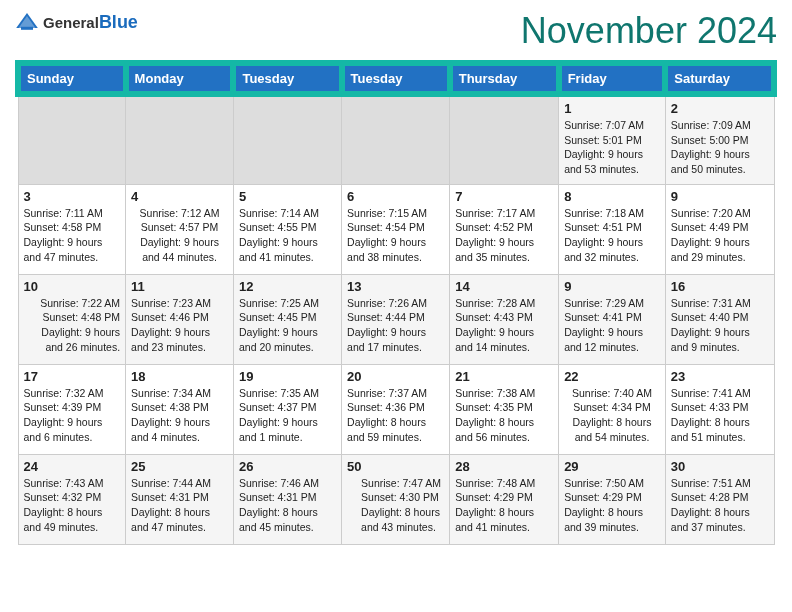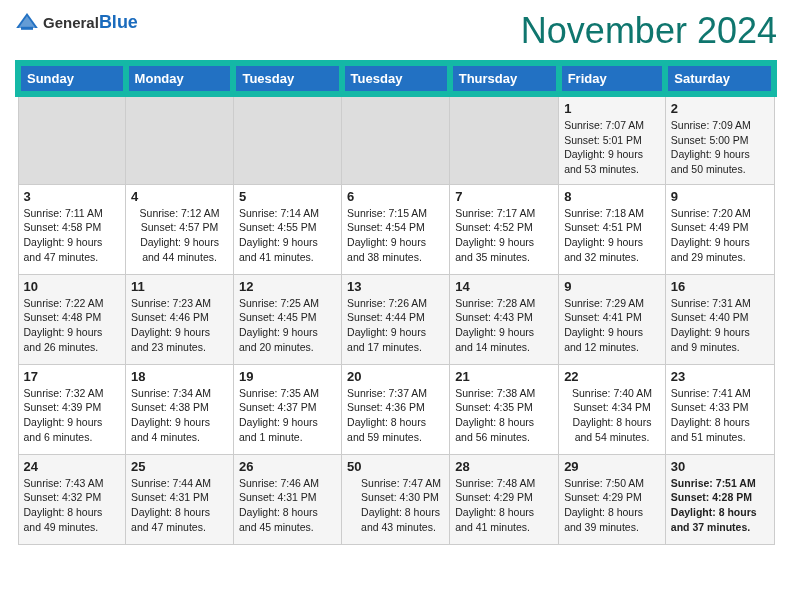--- a/index.html
+++ b/index.html
@@ -162,21 +162,21 @@
         <td>
           <span class="day-num">9</span>
           <div class="day-detail" style="white-space: pre-line;">Sunrise: 7:20 AM
 Sunset: 4:49 PM
 Daylight: 9 hours and 29 minutes.</div>
         </td>
       </tr>
       <tr>
         <td>
           <span class="day-num">10</span>
-          <div class="day-detail" style="white-space: pre-line;">Sunrise: 7:22 AM
+          <div class="day-detail" style="white-space: pre-line; text-align: right;">Sunrise: 7:22 AM
 Sunset: 4:48 PM
 Daylight: 9 hours and 26 minutes.</div>
         </td>
         <td>
           <span class="day-num">11</span>
           <div class="day-detail" style="white-space: pre-line;">Sunrise: 7:23 AM
 Sunset: 4:46 PM
 Daylight: 9 hours and 23 minutes.</div>
         </td>
         <td>
@@ -286,19 +286,19 @@
 Daylight: 8 hours and 41 minutes.</div>
         </td>
         <td>
           <span class="day-num">29</span>
           <div class="day-detail" style="white-space: pre-line;">Sunrise: 7:50 AM
 Sunset: 4:29 PM
 Daylight: 8 hours and 39 minutes.</div>
         </td>
         <td>
           <span class="day-num">30</span>
-          <div class="day-detail" style="white-space: pre-line; font-weight: bold;">Sunrise: 7:51 AM
+          <div class="day-detail" style="white-space: pre-line;">Sunrise: 7:51 AM
 Sunset: 4:28 PM
 Daylight: 8 hours and 37 minutes.</div>
         </td>
       </tr>
     </tbody>
 </table>
 
 </body></html>

